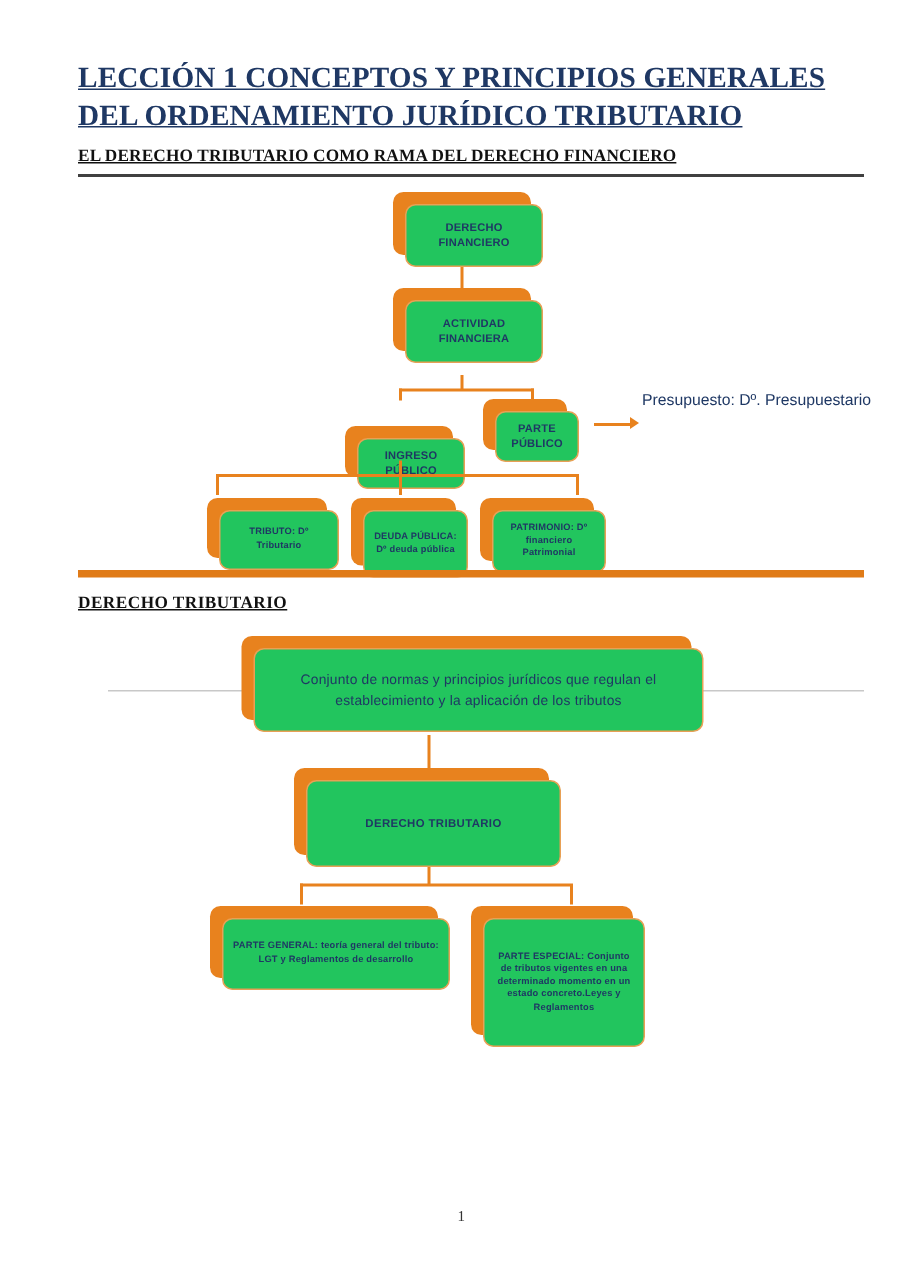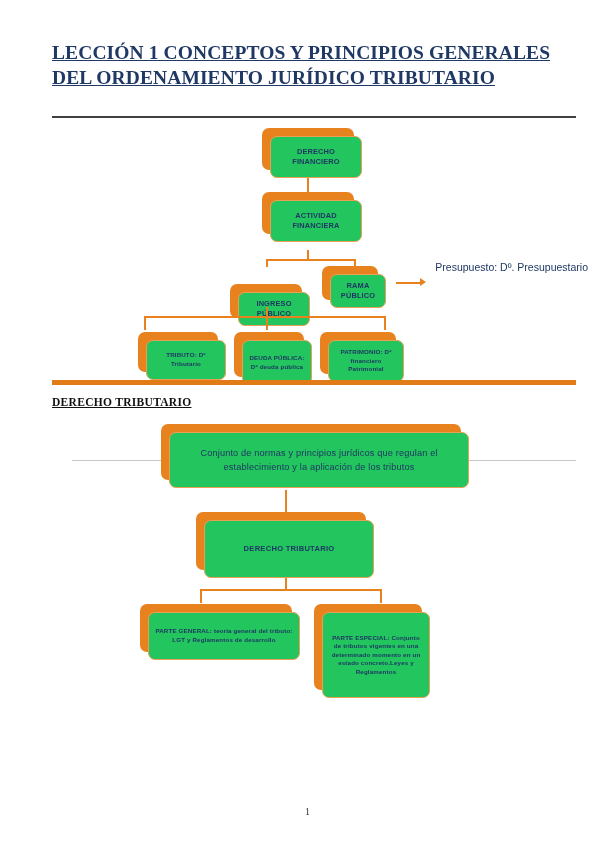--- a/index.html
+++ b/index.html
@@ -132,20 +132,21 @@
     font-size:10px;
     color:#333333;
   }
 </style>
 </head>
 <body>
 
 <div class="page">
 
   <div class="title">LECCIÓN 1 CONCEPTOS Y PRINCIPIOS GENERALES DEL ORDENAMIENTO JURÍDICO TRIBUTARIO</div>
+  <div class="subtitle">EL DERECHO TRIBUTARIO COMO RAMA DEL DERECHO FINANCIERO</div>
   <div class="rule-dark"></div>
 
   <div>
 
     <div class="node" style="left:246px;top:128px;width:92px;height:42px;">
       <div class="shadow"></div>
       <div class="face">
         <span class="txt">DERECHO FINANCIERO</span>
       </div>
     </div>
@@ -167,27 +168,27 @@
     <div class="node" style="left:214px;top:284px;width:72px;height:34px;">
       <div class="shadow"></div>
       <div class="face">
         <span class="txt">INGRESO PÚBLICO</span>
       </div>
     </div>
 
     <div class="node" style="left:306px;top:266px;width:56px;height:34px;">
       <div class="shadow"></div>
       <div class="face">
-        <span class="txt">RAMA PÚBLICO</span>
+        <span class="txt">PARTE PÚBLICO</span>
       </div>
     </div>
 
     <div class="arrow-line" style="left:380px;top:282px;width:24px;"></div>
     <div class="arrow-head" style="left:404px;top:278px;"></div>
-    <div class="side-note" style="left:412px;top:260px;width:160px;text-align:right;">Presupuesto: Dº. Presupuestario</div>
+    <div class="side-note" style="left:412px;top:260px;width:160px;">Presupuesto: Dº. Presupuestario</div>
 
     <div class="conn v" style="left:250px;top:307px;height:10px;"></div>
     <div class="conn h" style="left:128px;top:316px;width:242px;"></div>
     <div class="conn v" style="left:128px;top:316px;height:14px;"></div>
     <div class="conn v" style="left:250px;top:316px;height:14px;"></div>
     <div class="conn v" style="left:368px;top:316px;height:14px;"></div>
 
     <div class="node leafnode" style="left:122px;top:332px;width:80px;height:40px;">
       <div class="shadow"></div>
       <div class="face">

